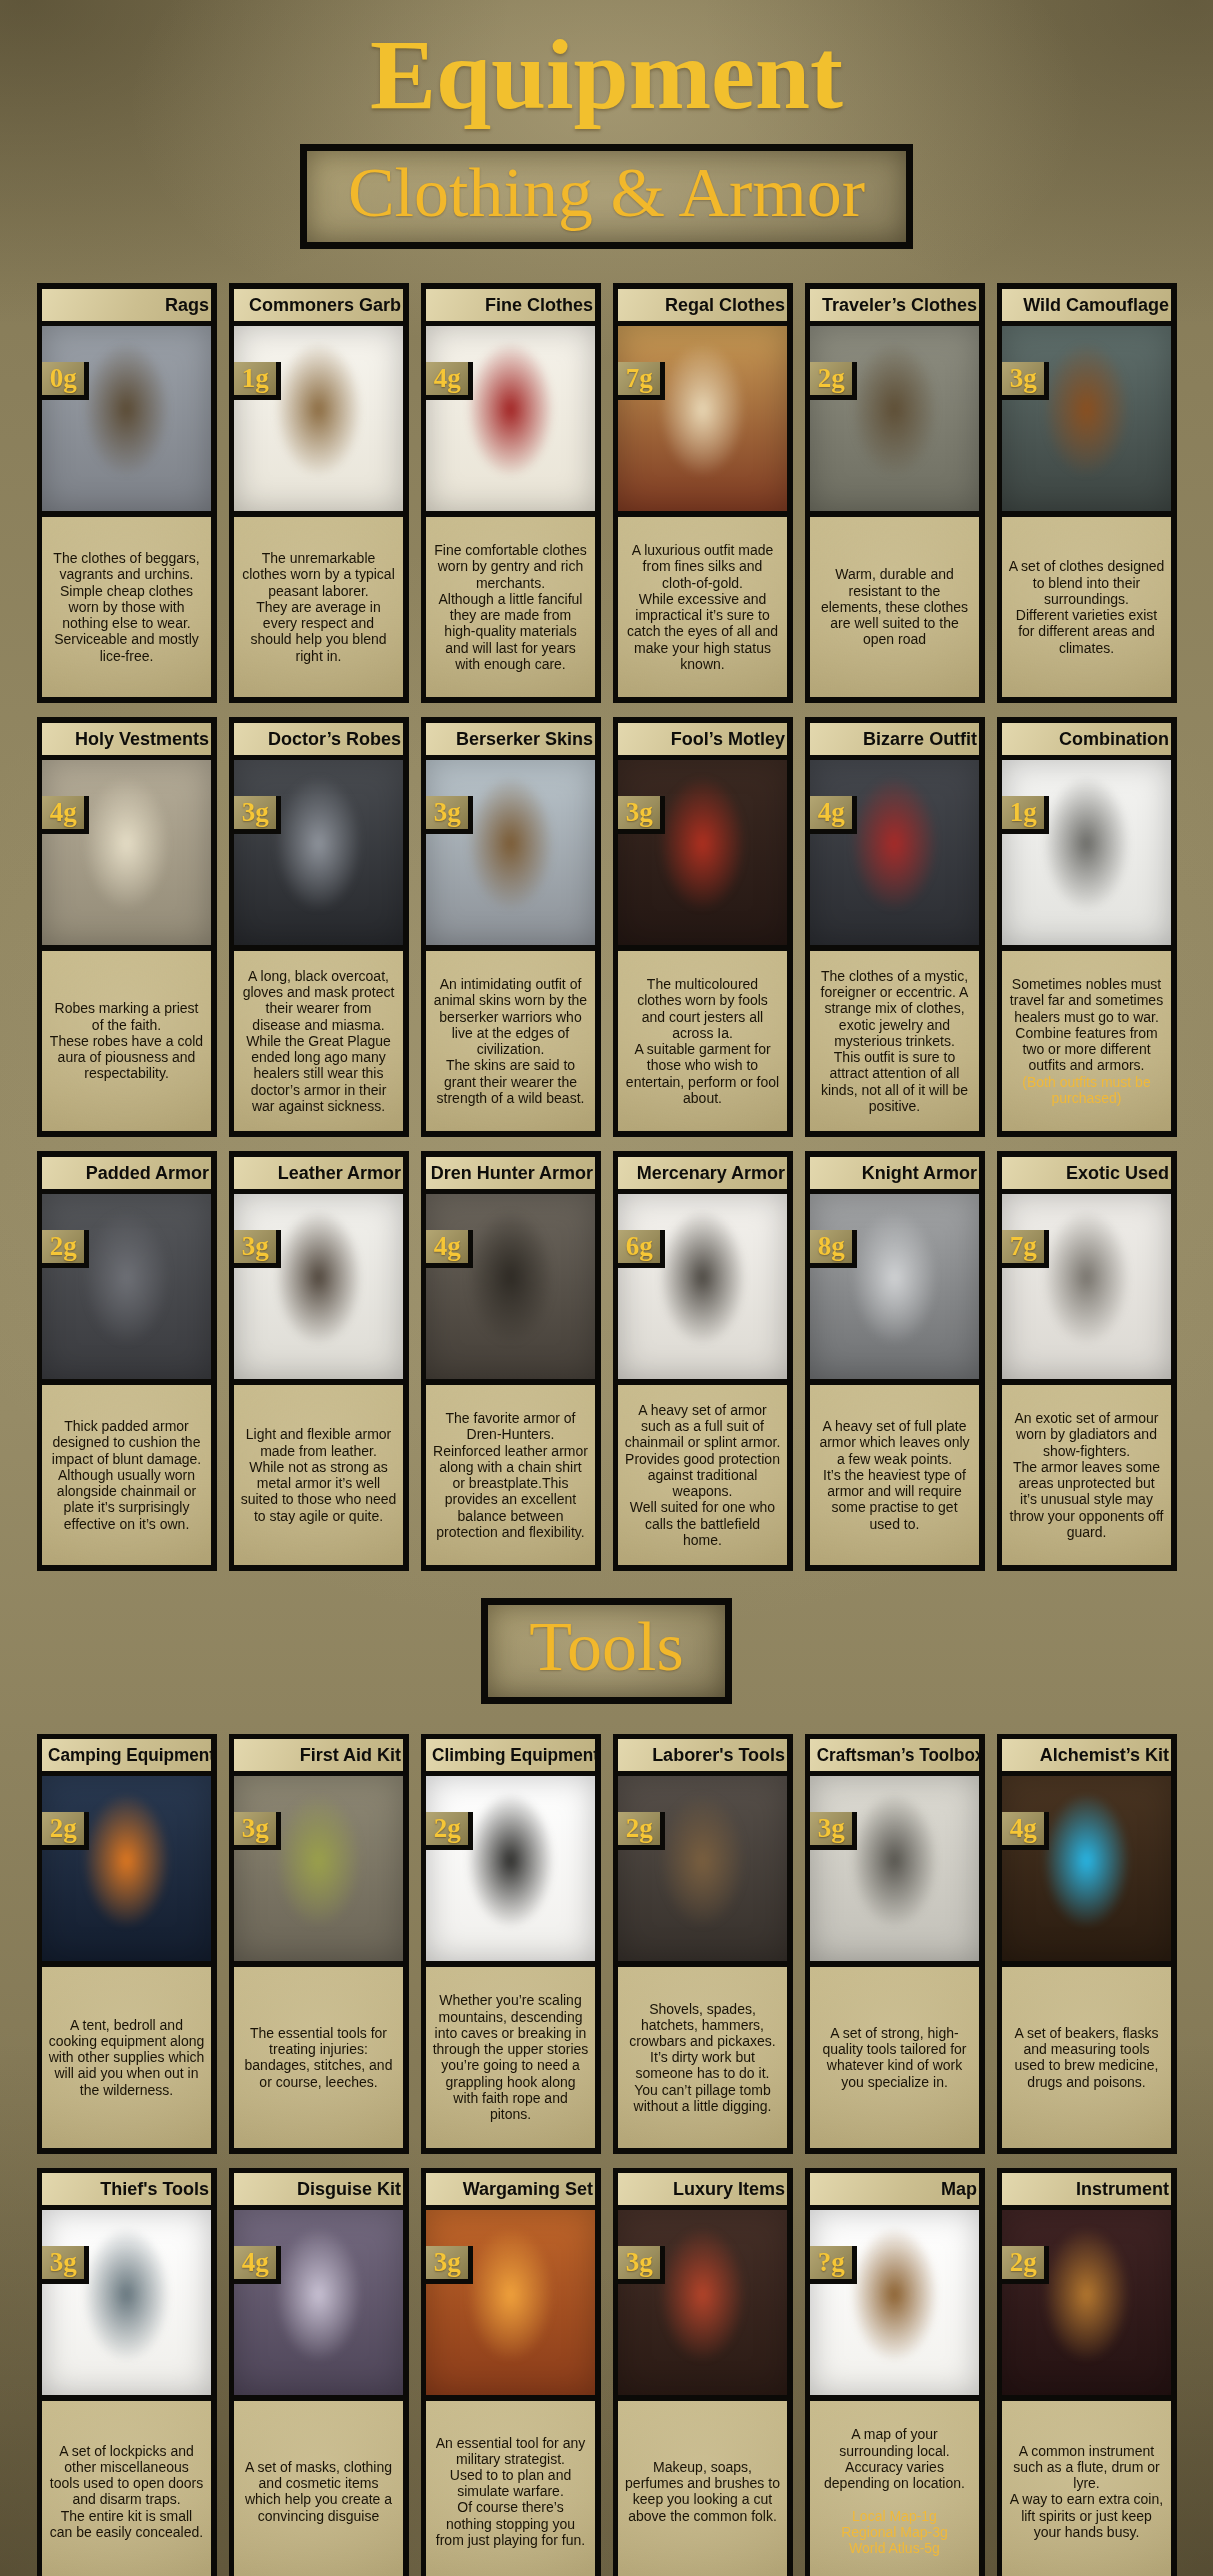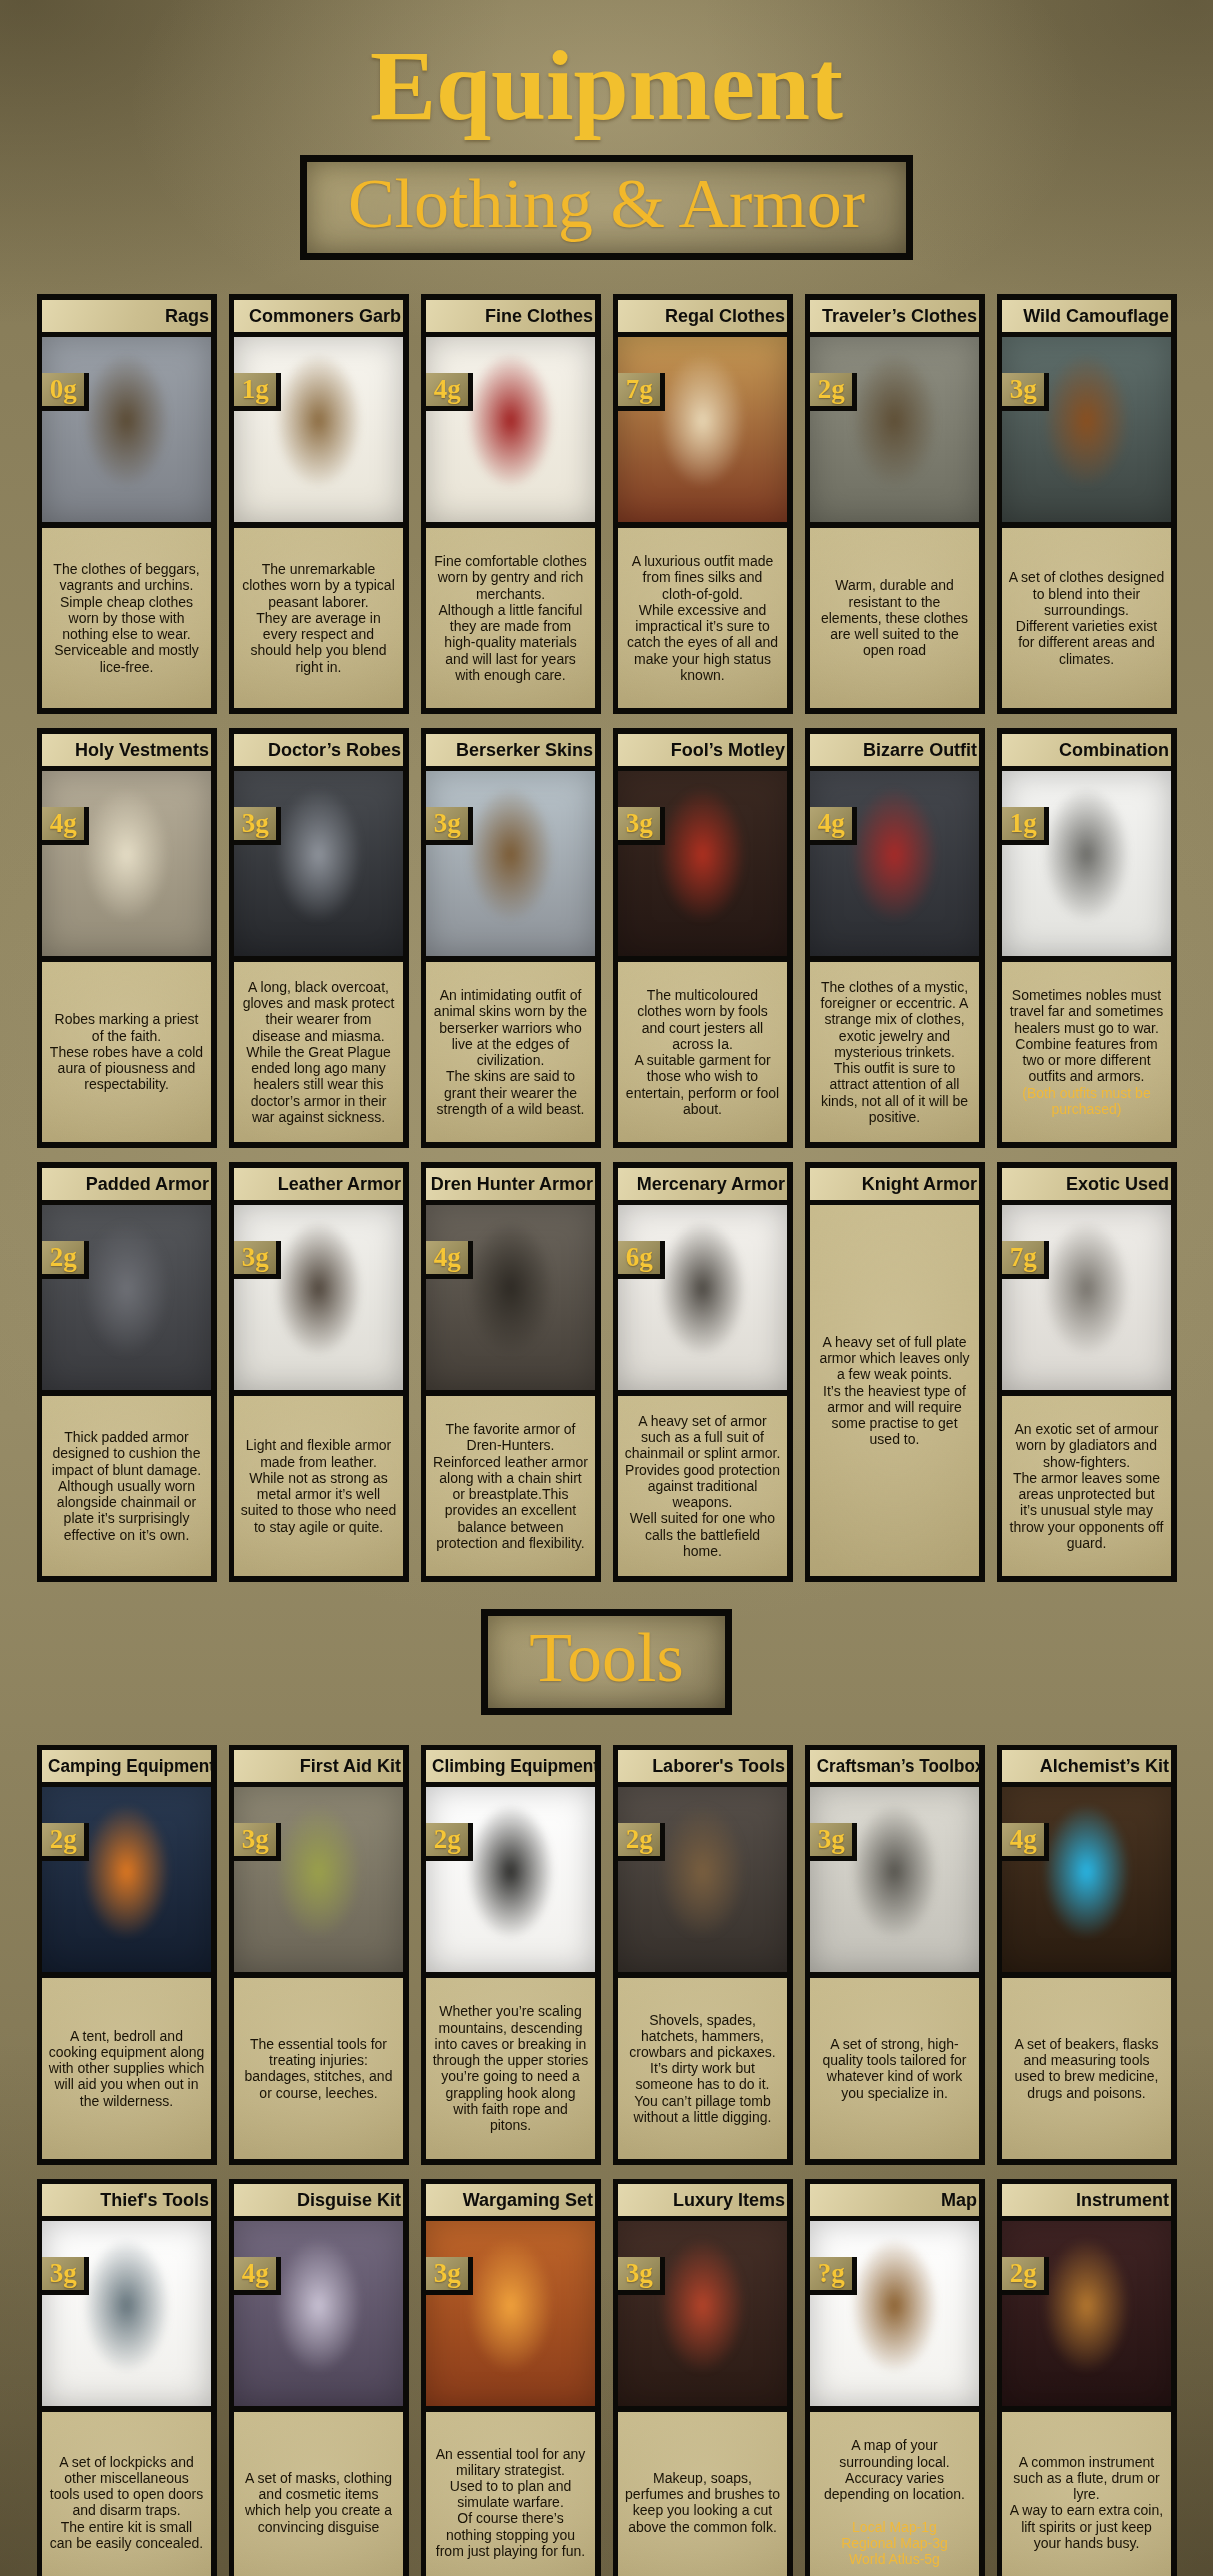--- a/index.html
+++ b/index.html
@@ -11,21 +11,21 @@
       radial-gradient(682px 367px at 50% 4%, rgba(205,192,150,.40), rgba(0,0,0,0) 70%),
       radial-gradient(997px 734px at 50% 42%, rgba(188,177,138,.30), rgba(0,0,0,0) 75%),
       radial-gradient(787px 525px at 2% 0%, rgba(42,35,18,.40), rgba(0,0,0,0) 62%),
       radial-gradient(787px 525px at 98% 0%, rgba(42,35,18,.34), rgba(0,0,0,0) 62%),
       radial-gradient(1102px 787px at 0% 100%, rgba(38,31,14,.38), rgba(0,0,0,0) 68%),
       radial-gradient(1102px 787px at 100% 100%, rgba(38,31,14,.42), rgba(0,0,0,0) 68%),
       linear-gradient(180deg,#837855 0%, #918661 30%, #968b66 55%, #857a57 80%, #786d4d 100%);
     overflow:hidden;
   }
   .main-title{
-    margin:0;padding-top:24px;height:131px;
+    margin:0;padding-top:13px;height:131px;
     text-align:center;
     font-family:"Liberation Serif",serif;font-weight:bold;
     font-size:99px;line-height:123px;
     color:#f2c02e;
     text-shadow:0 1.6px 3.1px rgba(60,40,0,.35);
   }
   .section-header-row{display:flex;justify-content:center;}
   .section-header-box{
     border:7.9px solid #0b0a07;
     background:
@@ -367,20 +367,26 @@
       <div>A heavy set of armor such as a full suit of chainmail or splint armor.
 Provides good protection against traditional weapons.
 Well suited for one who calls the battlefield home.</div>
       
     </div>
   </div>
       <div class="card">
     <div class="card-title">
       <span>Knight Armor</span>
     </div>
+    <div class="card-image">
+      <div class="art-base" style="background: linear-gradient(rgb(163, 165, 167), rgb(110, 112, 114));"></div>
+      <div class="art-figure" style="background: radial-gradient(50% 55% at 50% 45%, rgb(208, 210, 212), rgba(0, 0, 0, 0) 72%);"></div>
+      <div class="art-vignette"></div>
+      <div class="price-badge">8g</div>
+    </div>
     <div class="card-desc">
       <div>A heavy set of full plate armor which leaves only a few weak points.
 It’s the heaviest type of armor and will require some practise to get used to.</div>
       
     </div>
   </div>
       <div class="card">
     <div class="card-title">
       <span>Exotic Used</span>
     </div>

